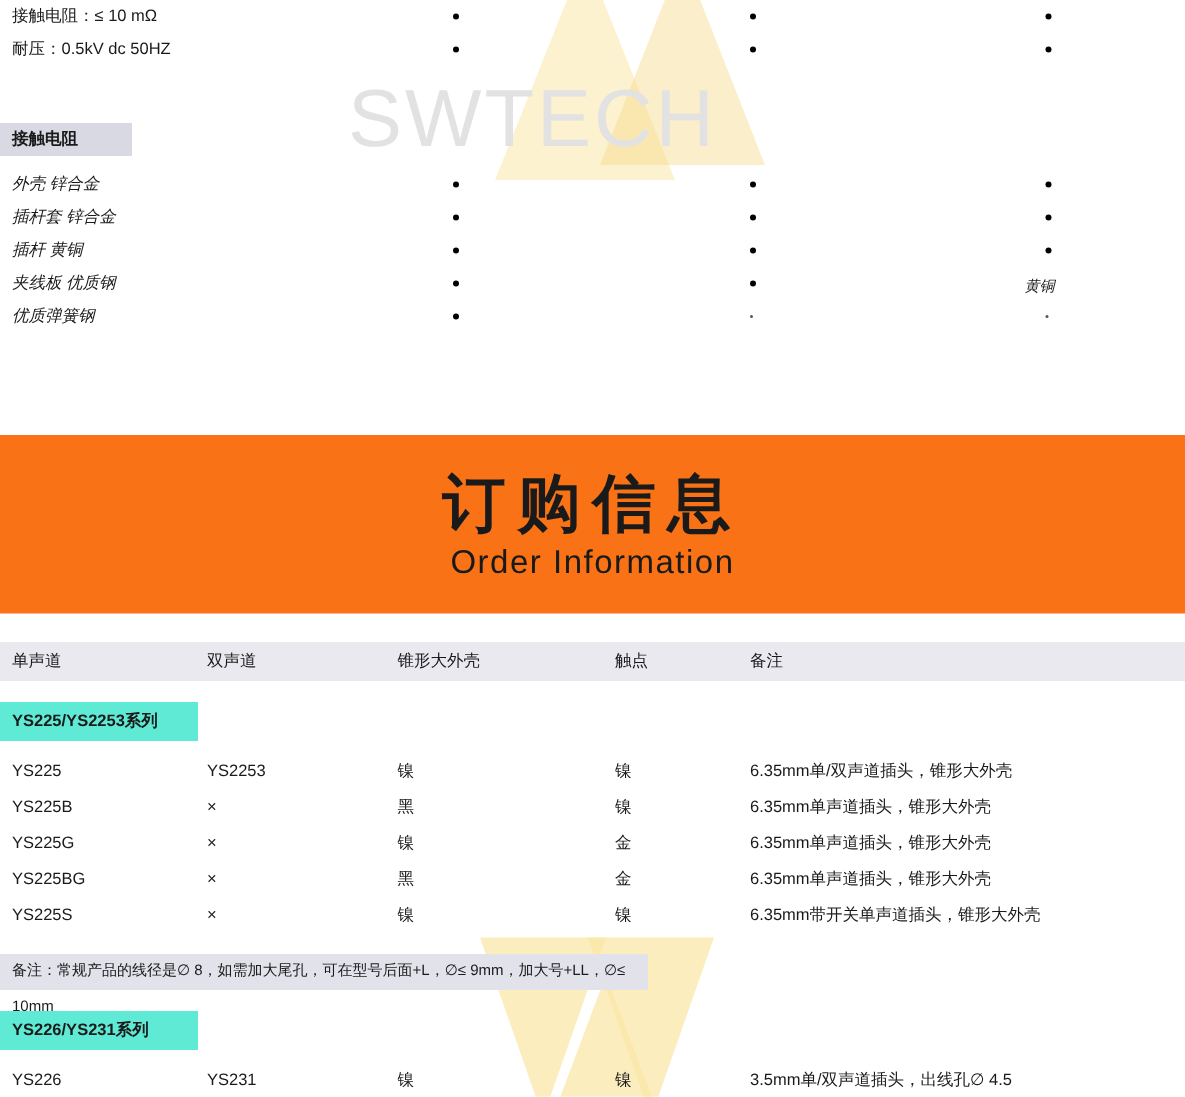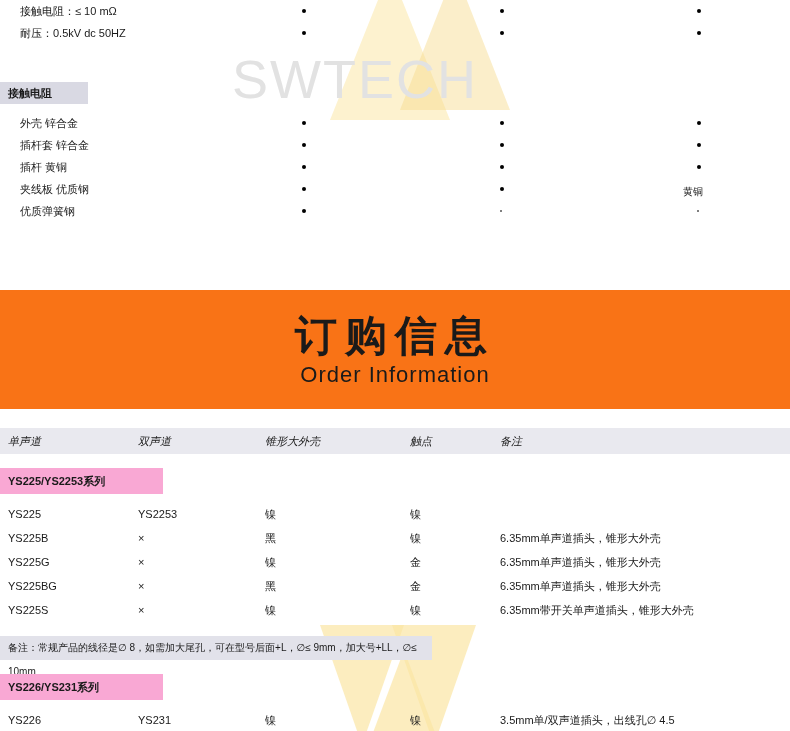--- a/index.html
+++ b/index.html
@@ -95,21 +95,20 @@
     position: relative;
     height: 22px;
     line-height: 22px;
   }
   .spec-label {
     position: absolute;
     left: 8px;
     font-size: 11px;
     color: #1a1a1a;
     white-space: nowrap;
-    margin-left: 12px;
   }
   .dot {
     position: absolute;
     width: 4px; height: 4px;
     border-radius: 50%;
     background: #000;
     top: 9px;
   }
   .dot.c1 { left: 302px; }
   .dot.c2 { left: 500px; }
@@ -172,21 +171,21 @@
     width: 790px;
   }
   .tbl-row {
     position: relative;
     height: 24px;
   }
   .tbl-head {
     background: #e9e9ef;
     height: 26px;
   }
-  .tbl-head .cell { font-weight: normal; color: #1a1a1a; font-style: italic; }
+  .tbl-head .cell { font-weight: normal; color: #1a1a1a; }
   .cell {
     position: absolute;
     font-size: 11px;
     color: #1a1a1a;
     line-height: 24px;
     white-space: nowrap;
   }
   .tbl-head .cell { line-height: 26px; }
   .c-a { left: 8px; }
   .c-b { left: 138px; }
@@ -194,22 +193,22 @@
   .c-d { left: 410px; }
   .c-e { left: 500px; }
 
   .series-row {
     position: relative;
     height: 26px;
   }
   .series-bar {
     position: absolute;
     left: 0; top: 0;
-    width: 163px; height: 26px;
-    background: #f9a8d4;
+    width: 132px; height: 26px;
+    background: #5eead4;
   }
   .series-bar span {
     display: block;
     padding-left: 8px;
     line-height: 26px;
     font-size: 11px;
     font-weight: bold;
     color: #1a1a1a;
   }
   .note-row {
@@ -264,21 +263,21 @@
       <div class="dot c1"></div>
       <div class="dot c2"></div>
       <div class="dot c3"></div>
     </div>
   </div>
 
   <div class="mat-heading">
     <span>接触电阻</span>
   </div>
 
-  <div class="spec-rows" style="top:112px;">
+  <div class="spec-rows" style="top:112px;font-style:italic;">
 
     <div class="spec-row">
       <div class="spec-label">外壳  锌合金</div>
       <div class="dot c1"></div>
       <div class="dot c2"></div>
       <div class="dot c3"></div>
     </div>
 
     <div class="spec-row">
       <div class="spec-label">插杆套  锌合金</div>
@@ -332,20 +331,21 @@
       </div>
     </div>
 
     <div class="spacer-8"></div>
 
     <div class="tbl-row">
       <div class="cell c-a">YS225</div>
       <div class="cell c-b">YS2253</div>
       <div class="cell c-c">镍</div>
       <div class="cell c-d">镍</div>
+      <div class="cell c-e">6.35mm单/双声道插头，锥形大外壳</div>
     </div>
 
     <div class="tbl-row">
       <div class="cell c-a">YS225B</div>
       <div class="cell c-b">×</div>
       <div class="cell c-c">黑</div>
       <div class="cell c-d">镍</div>
       <div class="cell c-e">6.35mm单声道插头，锥形大外壳</div>
     </div>
 

